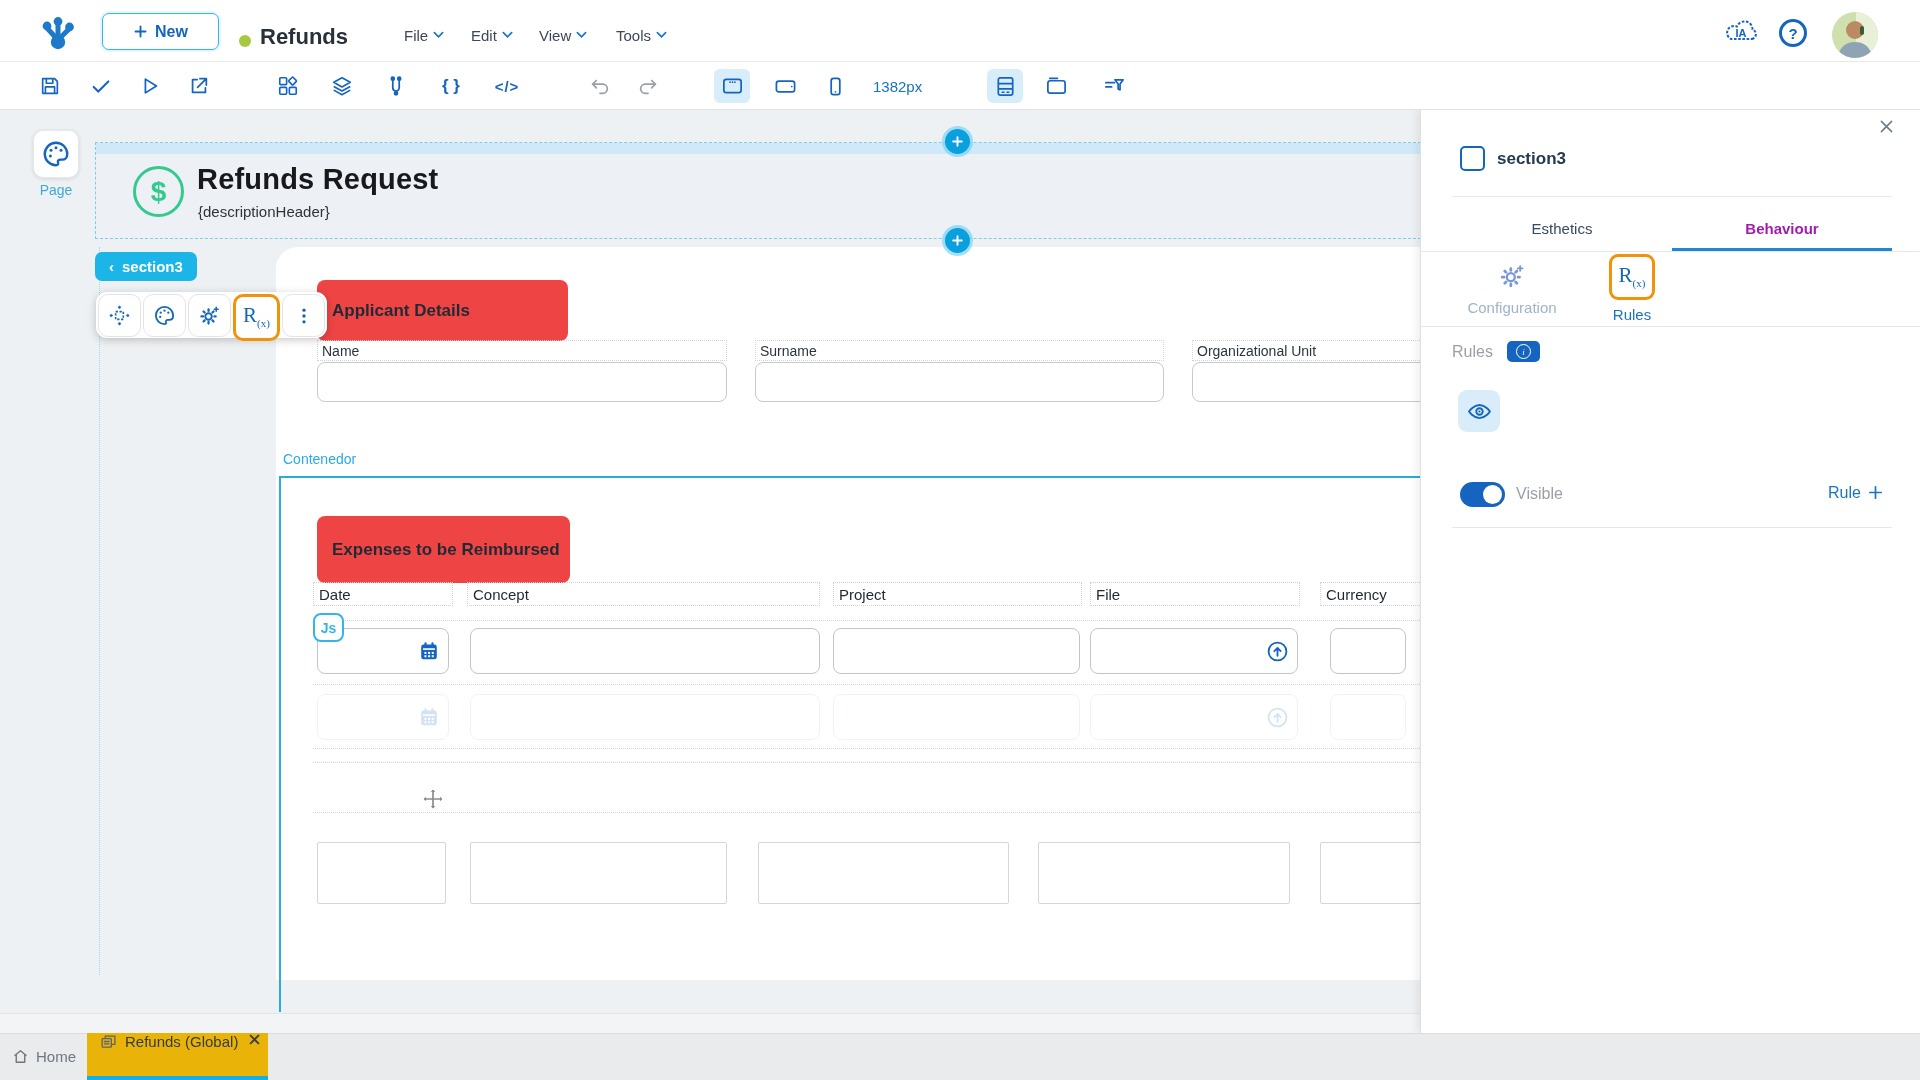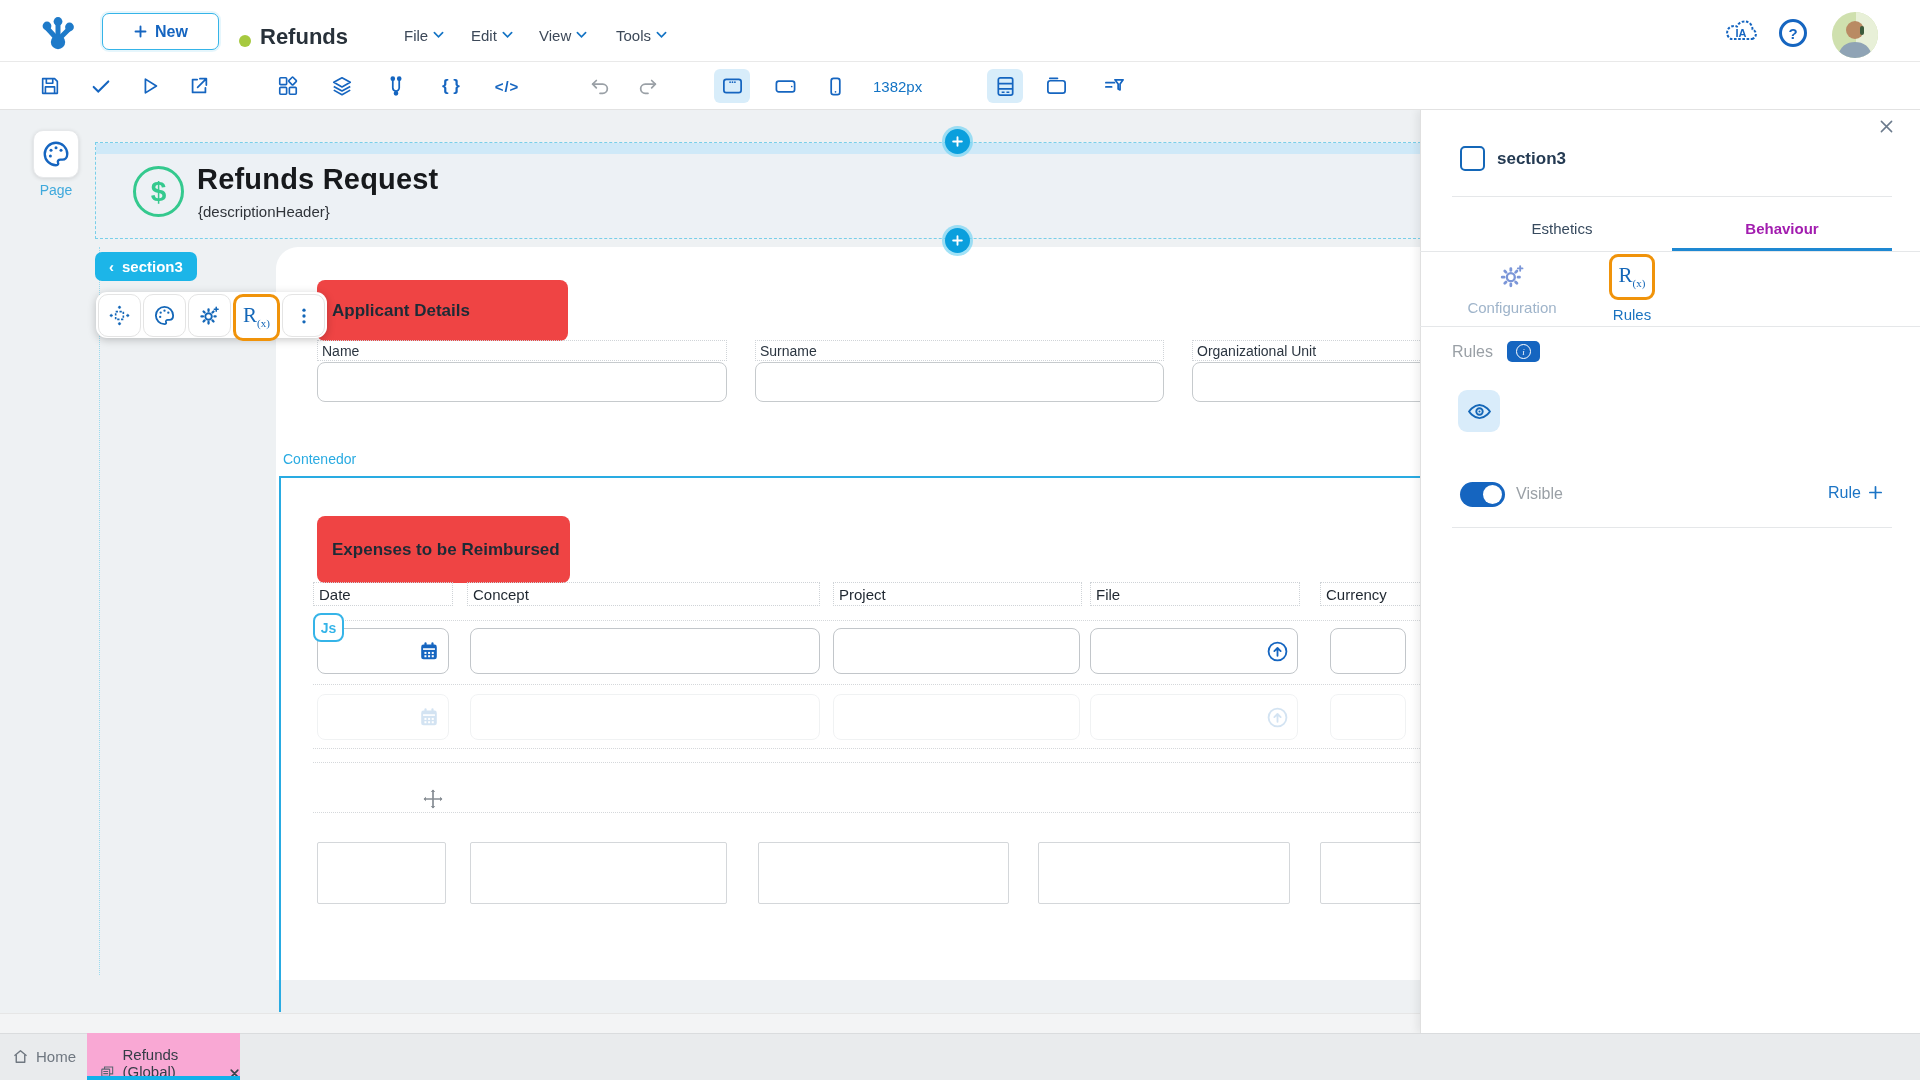--- a/index.html
+++ b/index.html
@@ -71,21 +71,21 @@
            color:#35b4e8;font-size:14px;font-weight:bold;display:flex;align-items:center;justify-content:center;z-index:6;cursor:pointer;}
   .fbox{top:842px;height:62px;background:#fff;border:1px solid #d4d7da;border-radius:2px;cursor:pointer;}
 
   
   .hscroll{left:0;top:1013px;width:1420px;height:20px;background:#f3f4f5;border-top:1px solid #e6e6e6;}
 
   
   .bottombar{left:0;top:1033px;width:1920px;height:47px;background:#e9ebed;border-top:1px solid #dadcde;z-index:45;}
   .hometab{left:0;top:1033px;width:87px;height:47px;display:flex;align-items:center;gap:7px;padding-left:12px;
            color:#6f7780;font-size:15px;cursor:pointer;z-index:46;}
-  .activetab{left:87px;top:1033px;width:153px;height:47px;background:#f9a8d4;display:flex;align-items:flex-end;gap:8px;
+  .activetab{left:87px;top:1033px;width:181px;height:47px;background:#eab308;display:flex;align-items:flex-start;gap:8px;
              padding-left:13px;color:#343c46;font-size:15px;cursor:pointer;z-index:46;}
   .activetab .bar{position:absolute;left:0;bottom:0;width:100%;height:4px;background:#12b0ea;}
 
   
   .panel{left:1420px;top:110px;width:500px;height:923px;background:#fff;border-left:1px solid #e0e0e0;
          box-shadow:-3px 0 8px rgba(0,0,0,.07);z-index:30;}
   .pclose{left:1874px;top:114px;width:24px;height:24px;}
   .pcheckbox{left:1460px;top:146px;width:25px;height:25px;border:2.5px solid #1467b8;border-radius:5px;cursor:pointer;}
   .ptitle{left:1497px;top:149px;font-size:17px;font-weight:bold;color:#243a52;}
   .pdiv{height:0;border-top:1px solid #e5e7e9;}

